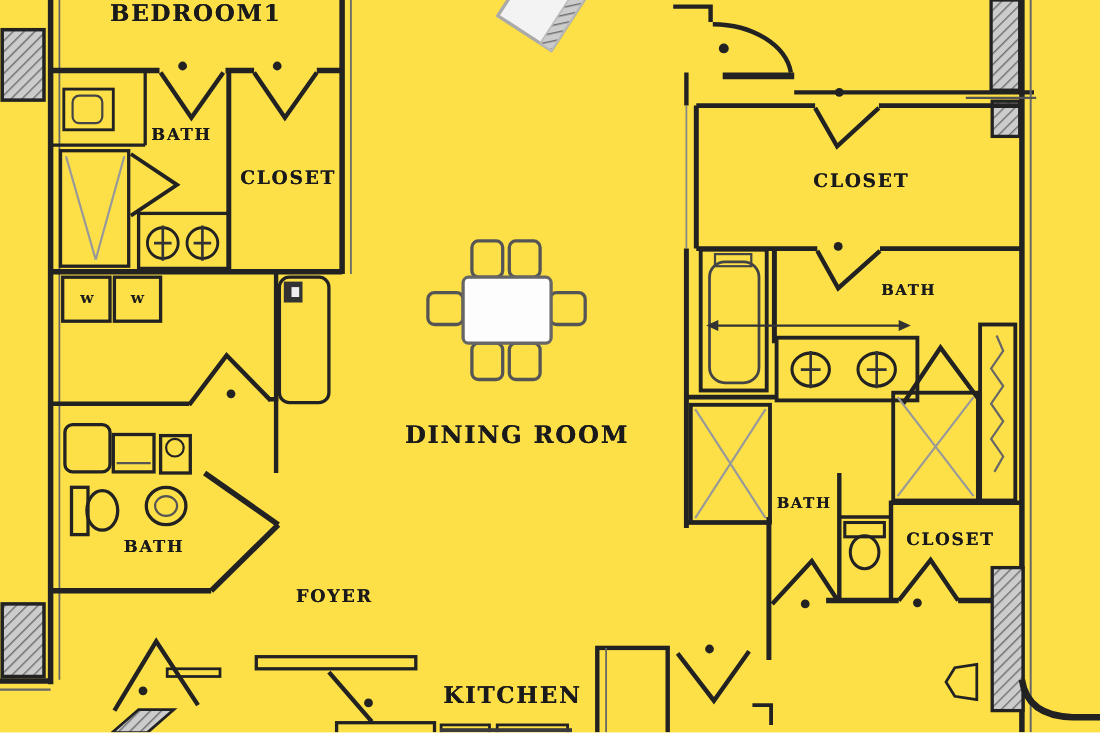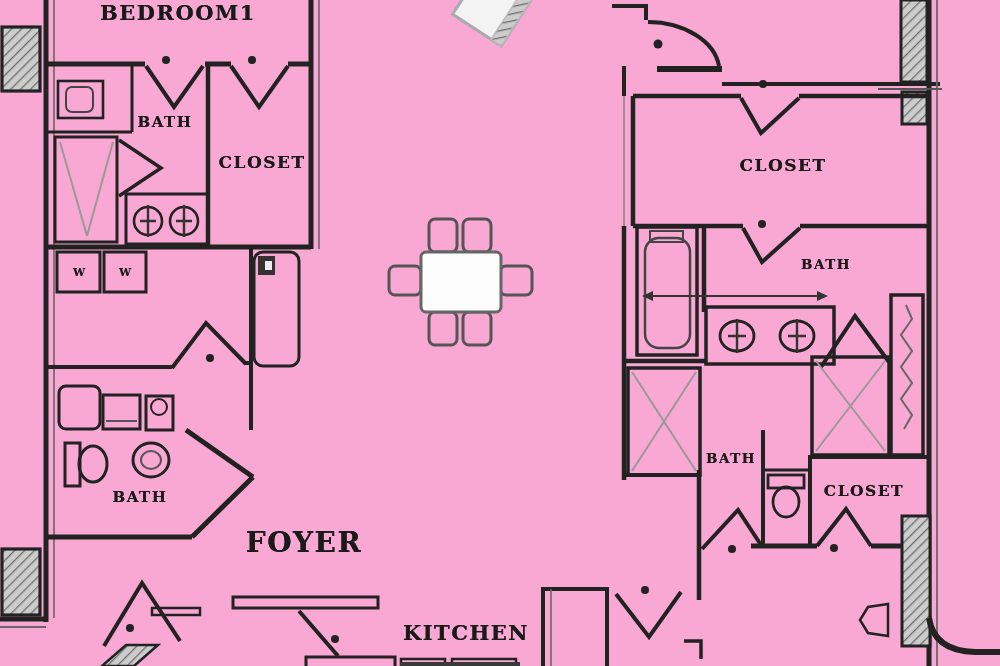--- a/index.html
+++ b/index.html
@@ -1,18 +1,18 @@
 <!DOCTYPE html>
 <html><head>
 <meta charset="utf-8">
 <style>
   html,body{margin:0;padding:0;background:#ffffff;}
   #canvas{
     position:relative;width:1000px;height:666px;overflow:hidden;
-    background:#f9a8d4;font-family:"DejaVu Serif", serif;
+    background:#fde047;font-family:"DejaVu Serif", serif;
   }
   #blurwrap{position:absolute;inset:0;filter:blur(0.45px);}
   svg{position:absolute;left:0;top:0;}
   .lbl{
     position:absolute;transform:translate(-50%,-50%);
     font-weight:bold;color:#1a1a1a;letter-spacing:1.5px;white-space:nowrap;
     text-shadow:0 0 0.6px #333;
   }
   .wglyph{
     position:absolute;transform:translate(-50%,-50%);
@@ -196,24 +196,25 @@
       <path d="M888 604 V636 L868 633 L860 620 L868 607 Z" stroke-width="2.5"></path>
       <rect x="902" y="516" width="28" height="130" fill="url(#hatch)" stroke-width="3"></rect>
       <path d="M929 618 Q 934 651 975 652 L1000 652" stroke-width="6"></path>
     </g>
     <rect x="400" y="662" width="120" height="4" fill="#3a3a3a"></rect>
   </svg>
 
   <div class="lbl" style="left:178px;top:12px;font-size:21px;">BEDROOM1</div>
   <div class="lbl" style="left:165px;top:122px;font-size:15px;">BATH</div>
   <div class="lbl" style="left:262px;top:162px;font-size:17px;">CLOSET</div>
+  <div class="lbl" style="left:470px;top:396px;font-size:22px;">DINING ROOM</div>
   <div class="lbl" style="left:783px;top:165px;font-size:17px;">CLOSET</div>
   <div class="lbl" style="left:826px;top:264px;font-size:13.5px;">BATH</div>
   <div class="lbl" style="left:140px;top:497px;font-size:15px;">BATH</div>
-  <div class="lbl" style="left:304px;top:542px;font-size:28px;">FOYER</div>
+  <div class="lbl" style="left:304px;top:542px;font-size:16px;">FOYER</div>
   <div class="lbl" style="left:731px;top:458px;font-size:13.5px;">BATH</div>
   <div class="lbl" style="left:864px;top:490px;font-size:15.5px;">CLOSET</div>
   <div class="lbl" style="left:466px;top:632px;font-size:21px;">KITCHEN</div>
 
   <div class="wglyph" style="left:79px;top:271px;">w</div>
   <div class="wglyph" style="left:125px;top:271px;">w</div>
  </div>
 </div>
 
 </body></html>

